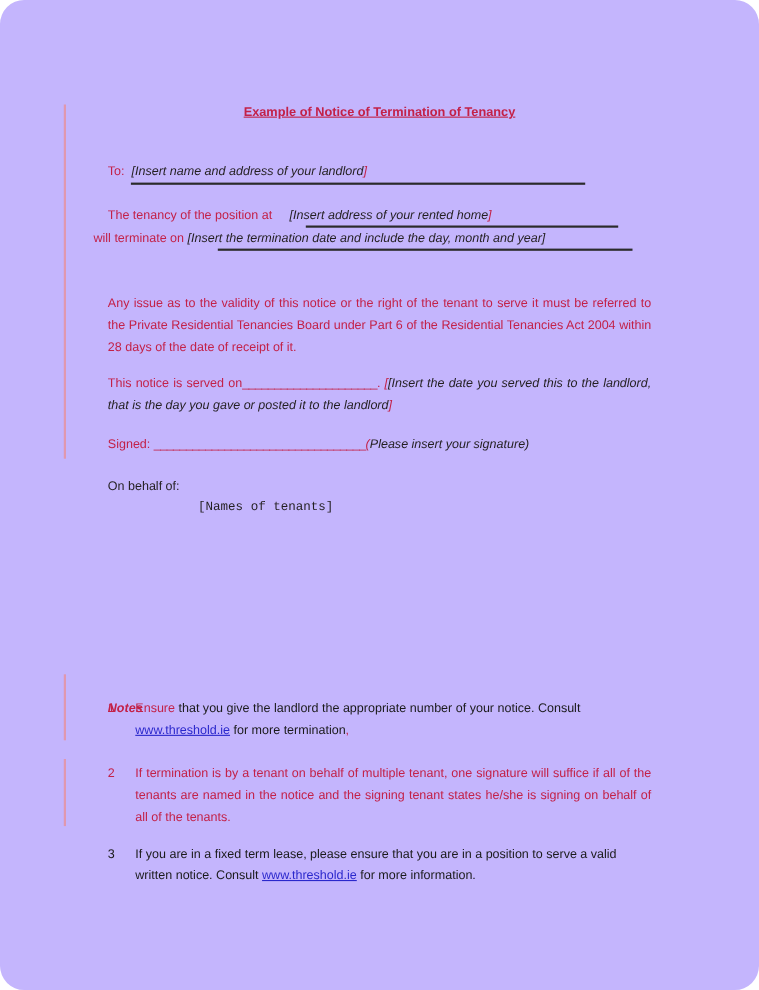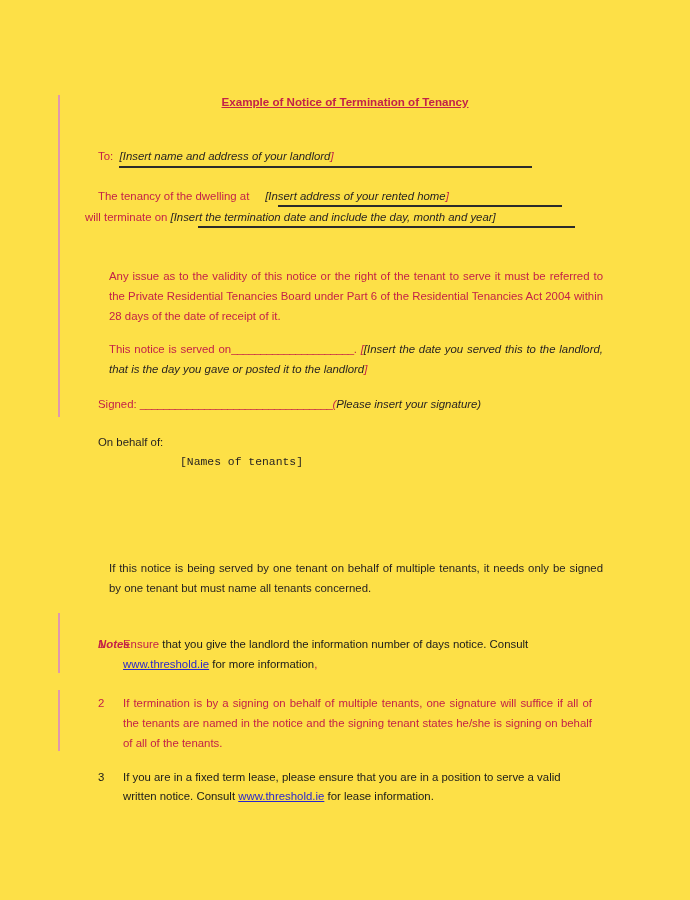--- a/index.html
+++ b/index.html
@@ -4,24 +4,25 @@
 <style>
   html, body {
     margin: 0;
     padding: 0;
     background: #ffffff;
   }
   .page {
     position: relative;
     width: 690px;
     height: 900px;
-    background: #fde047;
+    background: #c4b5fd;
     font-family: "Liberation Sans", sans-serif;
     color: #1a1a1a;
     overflow: hidden;
+    border-radius: 22px;
   }
 
   
   .changebar {
     position: absolute;
     left: 58px;
     width: 2px;
     background: #e098ae;
   }
   .changebar.cb1 { top: 95px;  height: 322px; }
@@ -64,21 +65,20 @@
     height: 2px;
     background: #2b2b2b;
   }
   
   .usline {
     letter-spacing: -0.5px;
   }
 
   .justify {
     text-align: justify;
-    margin-left: 11px;
   }
 
   .notes-row {
     position: absolute;
     font-size: 11.4px;
     line-height: 20px;
   }
   .num {
     position: absolute;
     left: 0;
@@ -100,21 +100,21 @@
   <div class="title">
     <span>Example of Notice of Termination of Tenancy</span>
   </div>
 
   <div class="blk" style="top:146px; left:98px; width:520px;">
     <span class="redu">To:</span><span>&nbsp;&nbsp;</span><span class="ital">[Insert name and address of your landlord</span><span class="ital red">]</span>
   </div>
   <div class="rule" style="top:166px; left:119px; width:413px;"></div>
 
   <div class="blk" style="top:186px; left:98px; width:520px;">
-    <span class="redu">The tenancy of the dwelling at</span><span>&nbsp;&nbsp;&nbsp;&nbsp;&nbsp;</span><span class="ital">[Insert address of your rented home</span><span class="ital red">]</span>
+    <span class="redu">The tenancy of the position at</span><span>&nbsp;&nbsp;&nbsp;&nbsp;&nbsp;</span><span class="ital">[Insert address of your rented home</span><span class="ital red">]</span>
   </div>
   <div class="rule" style="top:205px; left:278px; width:284px;"></div>
 
   <div class="blk" style="top:207px; left:85px; width:520px;">
     <span class="redu">will terminate on</span><span>&nbsp;</span><span class="ital">[Insert the termination date and include the day, month and year]</span>
   </div>
   <div class="rule" style="top:226px; left:198px; width:377px;"></div>
 
   <div class="blk justify redu" style="top:266px; left:98px; width:494px; line-height:20px;">Any issue as to the validity of this notice or the right of the tenant to serve it must be referred to the Private Residential Tenancies Board under Part 6 of the Residential Tenancies Act 2004 within 28 days of the date of receipt of it.</div>
 
@@ -122,37 +122,36 @@
     <span class="redu">This notice is served on</span><span class="redu usline">_____________________</span><span class="redu">.</span><span>&nbsp;</span><span class="ital red">[</span><span class="ital">[Insert the date you served this to the landlord, that is the day you gave or posted it to the landlord</span><span class="ital red">]</span>
   </div>
 
   <div class="blk" style="top:432px; left:98px; width:400px;">On behalf of:</div>
 
   <div class="blk" style="top:394px; left:98px; width:520px;">
     <span class="redu">Signed:</span><span>&nbsp;</span><span class="redu usline">_________________________________</span><span class="ital red">(</span><span class="ital">Please insert your signature)</span>
   </div>
   <div class="blk" style="top:452px; left:180px; width:400px;font-family:Liberation Mono, monospace;">[Names of tenants]</div>
 
-  <div class="blk justify" style="top:558px; left:98px; width:494px;">If this notice is being served by one tenant on behalf of multiple tenants, it needs only be signed by one tenant but must name all tenants concerned.</div>
 
   <div class="blk bold ital redu" style="top:634px; left:98px;">Notes</div>
 
   <div class="notes-row" style="top:634px; left:98px; width:470px;">
     <span class="num redu">1</span>
     <div class="body-ind">
-      <span class="redu">Ensure </span><span>that you give the landlord the information number of days notice. Consult </span><br>
-      <span class="link">www.threshold.ie</span><span> for more information</span><span class="redu">,</span>
+      <span class="redu">Ensure </span><span>that you give the landlord the appropriate number of your notice. Consult </span><br>
+      <span class="link">www.threshold.ie</span><span> for more termination</span><span class="redu">,</span>
     </div>
   </div>
 
   <div class="notes-row" style="top:693px; left:98px; width:494px;">
     <span class="num redu">2</span>
-    <div class="body-ind justify redu">If termination is by a signing on behalf of multiple tenants, one signature will suffice if all of the tenants are named in the notice and the signing tenant states he/she is signing on behalf of all of the tenants.</div>
+    <div class="body-ind justify redu">If termination is by a tenant on behalf of multiple tenant, one signature will suffice if all of the tenants are named in the notice and the signing tenant states he/she is signing on behalf of all of the tenants.</div>
   </div>
 
   <div class="notes-row" style="top:768px; left:98px; width:492px; line-height:19px;">
     <span class="num">3</span>
     <div class="body-ind">
-      <span>If you are in a fixed term lease, please ensure that you are in a position to serve a valid written notice. Consult </span><span class="link">www.threshold.ie</span><span> for lease information.</span>
+      <span>If you are in a fixed term lease, please ensure that you are in a position to serve a valid written notice. Consult </span><span class="link">www.threshold.ie</span><span> for more information.</span>
     </div>
   </div>
 
 </div>
 
 </body></html>

